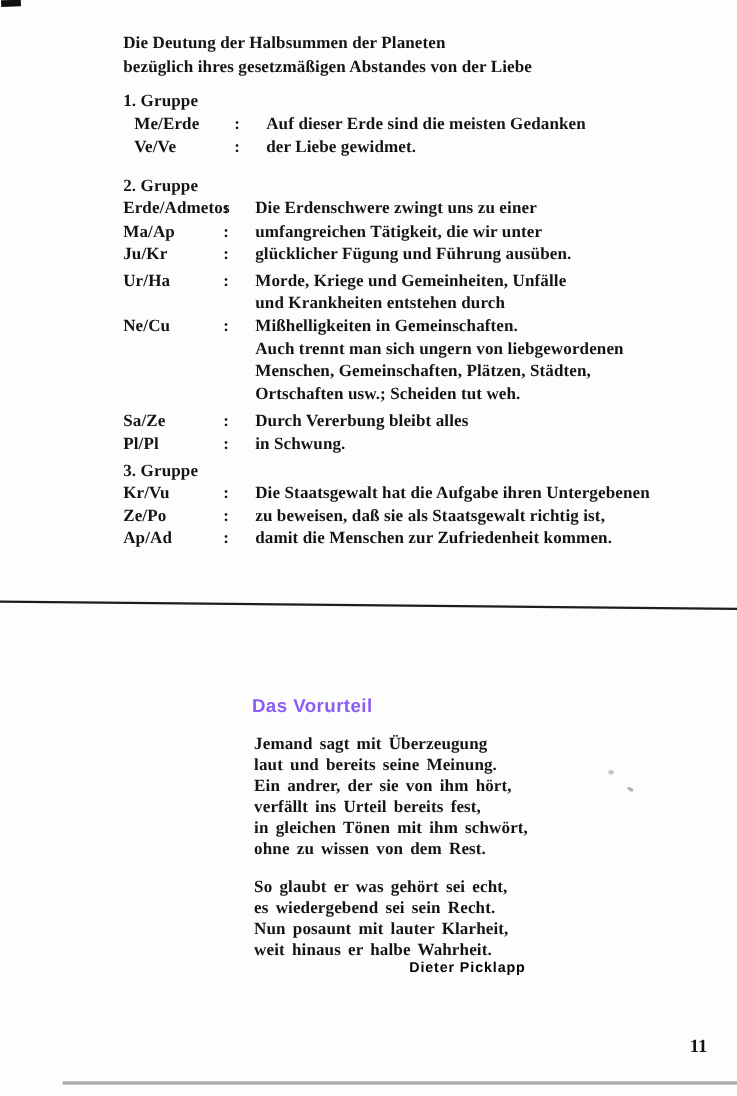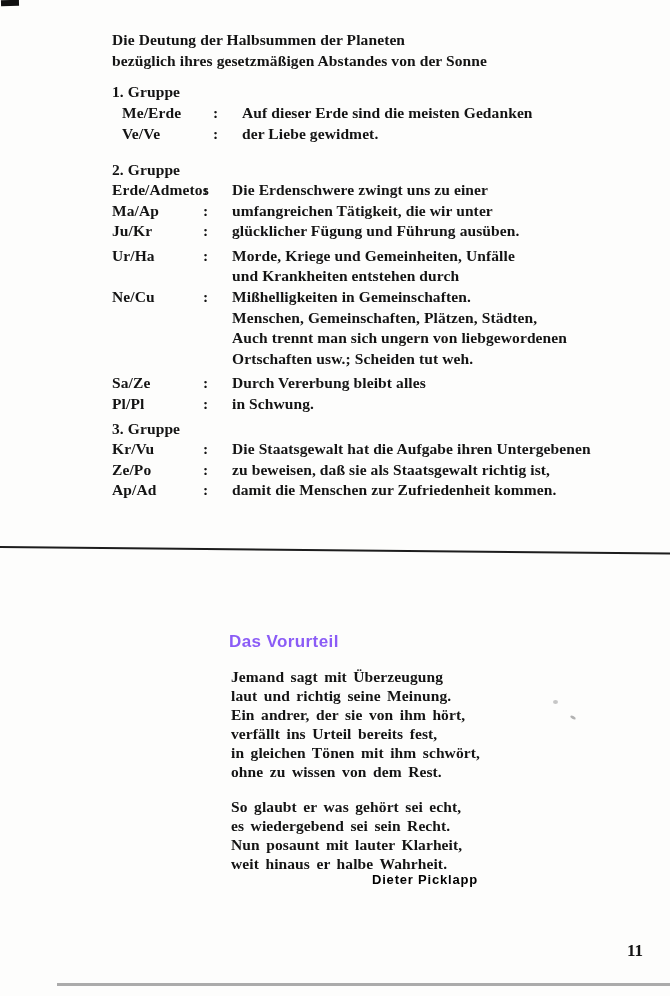--- a/index.html
+++ b/index.html
@@ -87,21 +87,21 @@
   }
 </style>
 </head>
 <body>
 
 <div class="page">
   <div class="corner-mark"></div>
 
   <div class="header">
     <div>Die Deutung der Halbsummen der Planeten</div>
-    <div>bezüglich ihres gesetzmäßigen Abstandes von der Sonne</div>
+    <div>bezüglich ihres gesetzmäßigen Abstandes von der Liebe</div>
   </div>
 
   <div id="groups">
       <div class="group group-0">
         <div class="group-title">1. Gruppe</div>
         <div class="row">
           <span class="lbl">Me/Erde</span>
           <span class="sep">:</span>
           <span class="txt">Auf dieser Erde sind die meisten Gedanken</span>
         </div>
@@ -139,26 +139,26 @@
           <span class="txt">und Krankheiten entstehen durch</span>
         </div>
         <div class="row">
           <span class="lbl">Ne/Cu</span>
           <span class="sep">:</span>
           <span class="txt">Mißhelligkeiten in Gemeinschaften.</span>
         </div>
         <div class="row">
           <span class="lbl"></span>
           <span class="sep"></span>
+          <span class="txt">Auch trennt man sich ungern von liebgewordenen</span>
+        </div>
+        <div class="row">
+          <span class="lbl"></span>
+          <span class="sep"></span>
           <span class="txt">Menschen, Gemeinschaften, Plätzen, Städten,</span>
-        </div>
-        <div class="row">
-          <span class="lbl"></span>
-          <span class="sep"></span>
-          <span class="txt">Auch trennt man sich ungern von liebgewordenen</span>
         </div>
         <div class="row">
           <span class="lbl"></span>
           <span class="sep"></span>
           <span class="txt">Ortschaften usw.; Scheiden tut weh.</span>
         </div>
         <div class="row para">
           <span class="lbl">Sa/Ze</span>
           <span class="sep">:</span>
           <span class="txt">Durch Vererbung bleibt alles</span>
@@ -188,21 +188,21 @@
         </div>
       </div>
     </div>
 
   <div class="divider"></div>
 
   <div class="poem-title">Das Vorurteil</div>
   <div class="poem" id="poem">
       <div class="stanza">
         <div>Jemand sagt mit Überzeugung</div>
-        <div>laut und richtig seine Meinung.</div>
+        <div>laut und bereits seine Meinung.</div>
         <div>Ein andrer, der sie von ihm hört,</div>
         <div>verfällt ins Urteil bereits fest,</div>
         <div>in gleichen Tönen mit ihm schwört,</div>
         <div>ohne zu wissen von dem Rest.</div>
       </div>
       <div class="stanza">
         <div>So glaubt er was gehört sei echt,</div>
         <div>es wiedergebend sei sein Recht.</div>
         <div>Nun posaunt mit lauter Klarheit,</div>
         <div>weit hinaus er halbe Wahrheit.</div>

